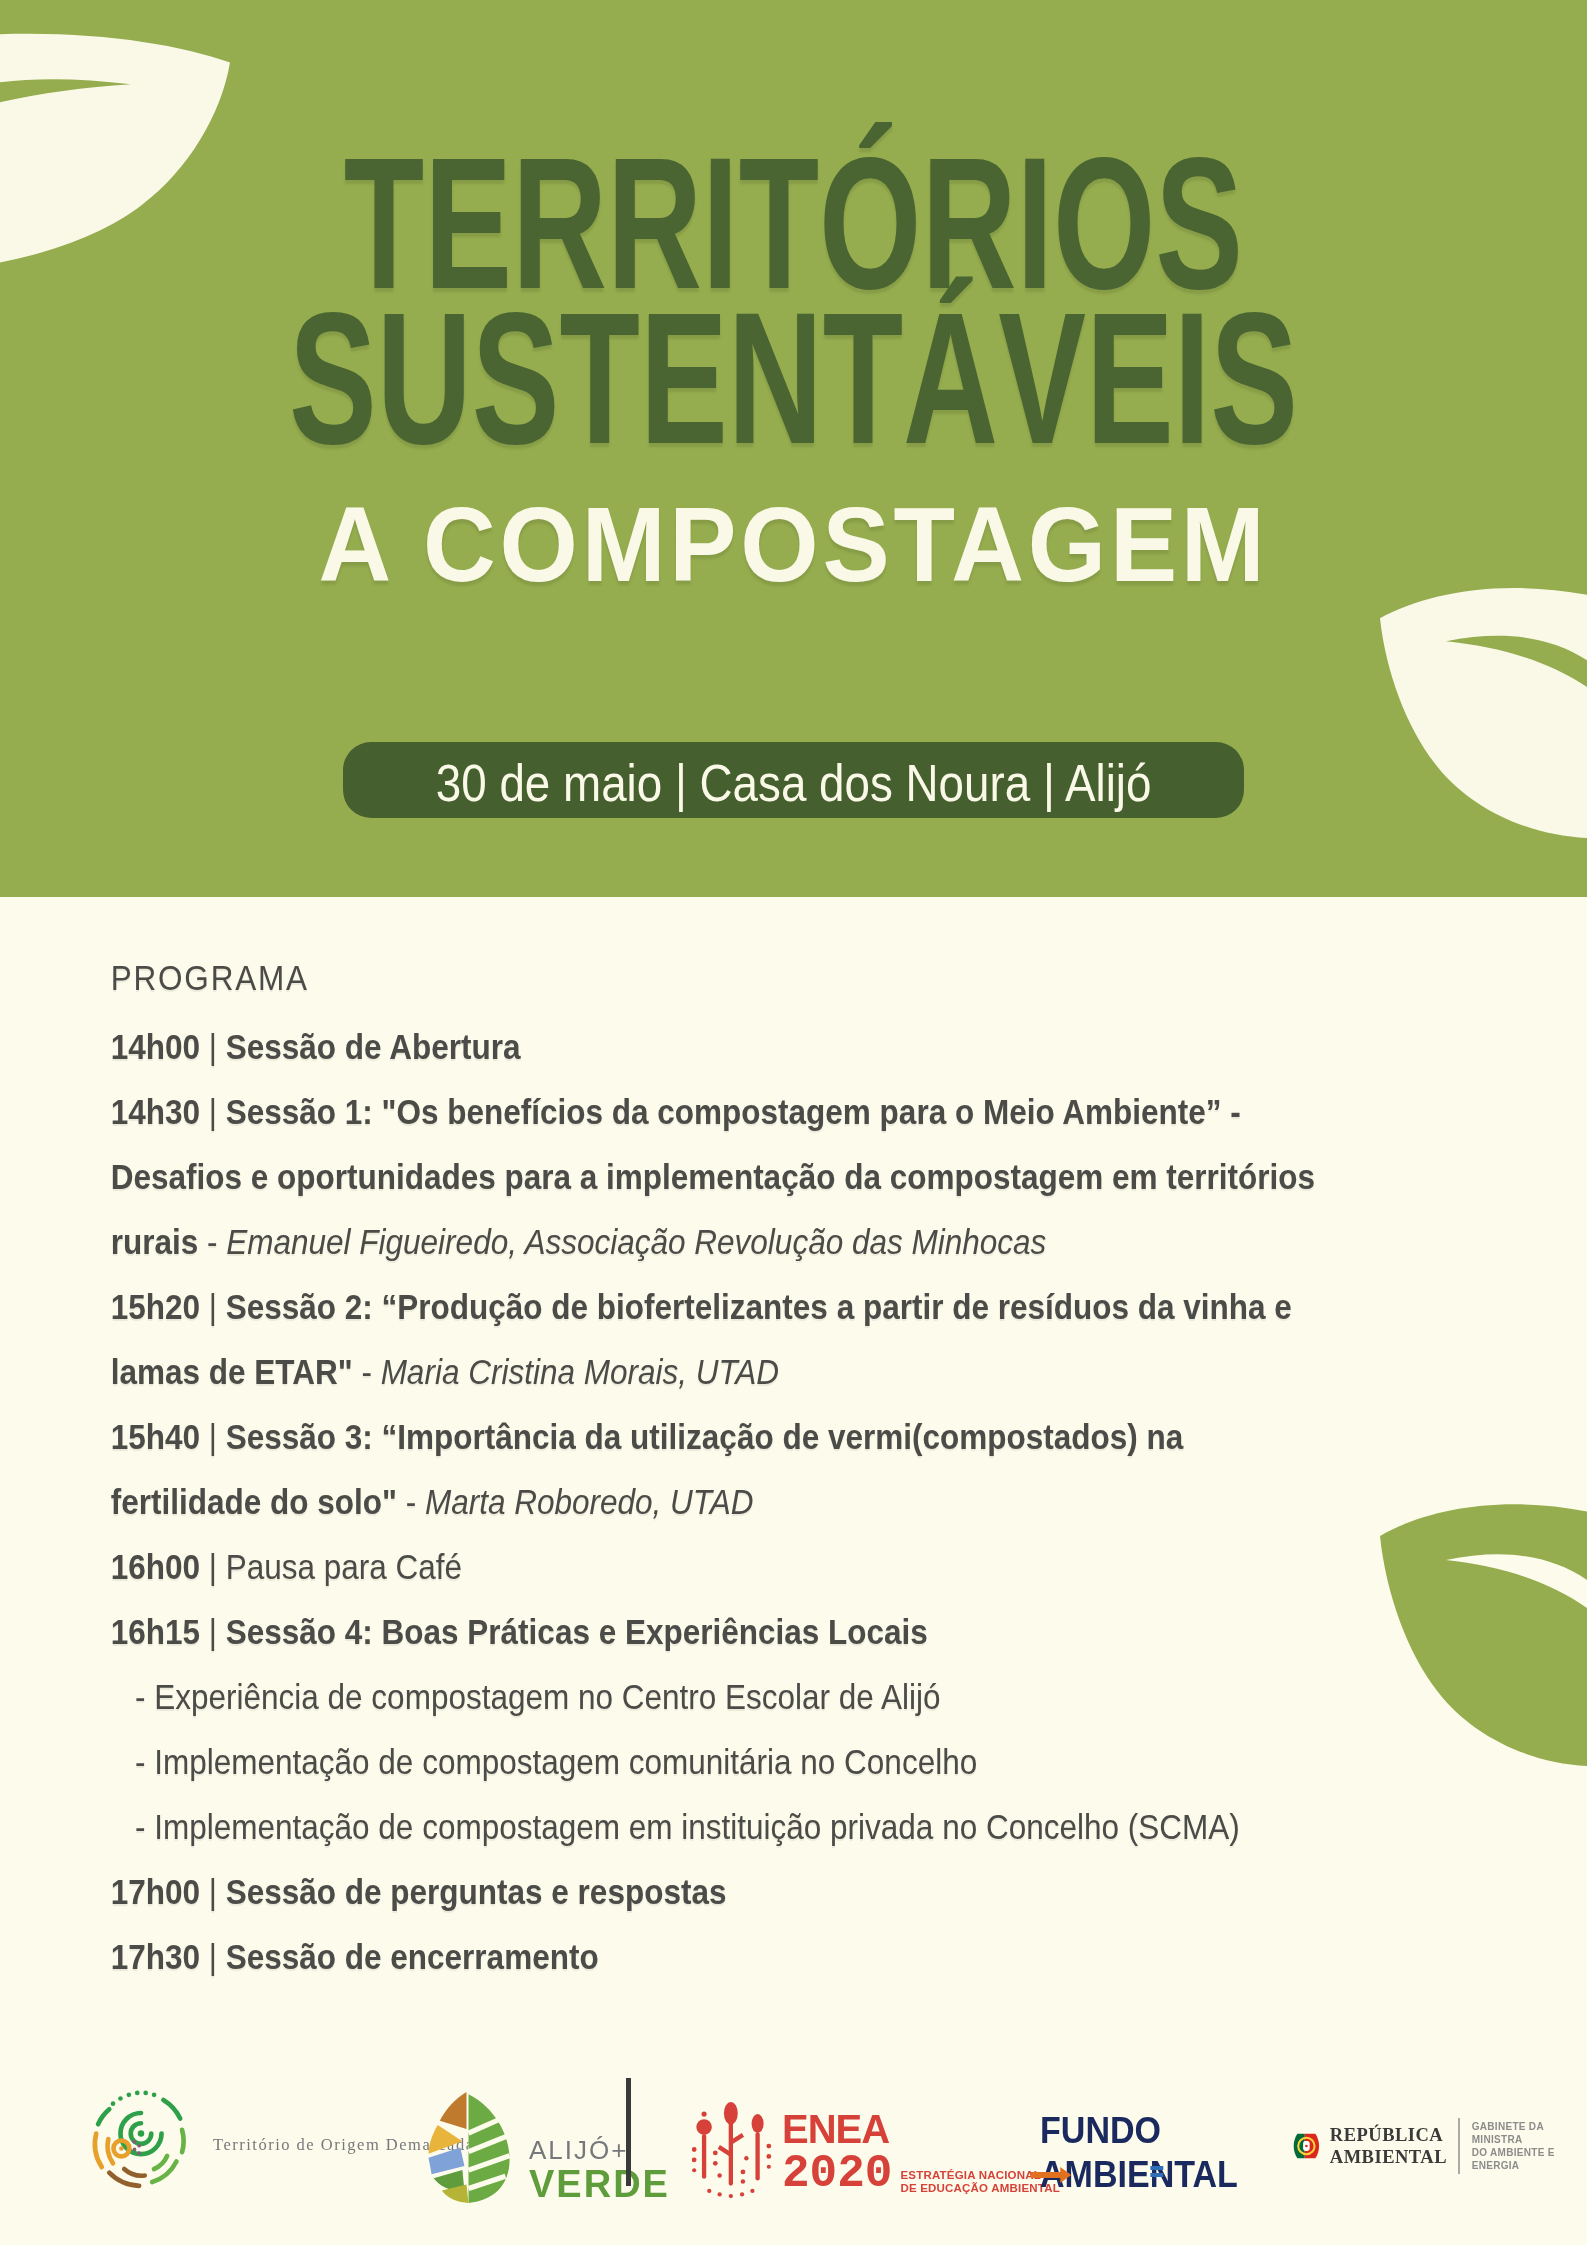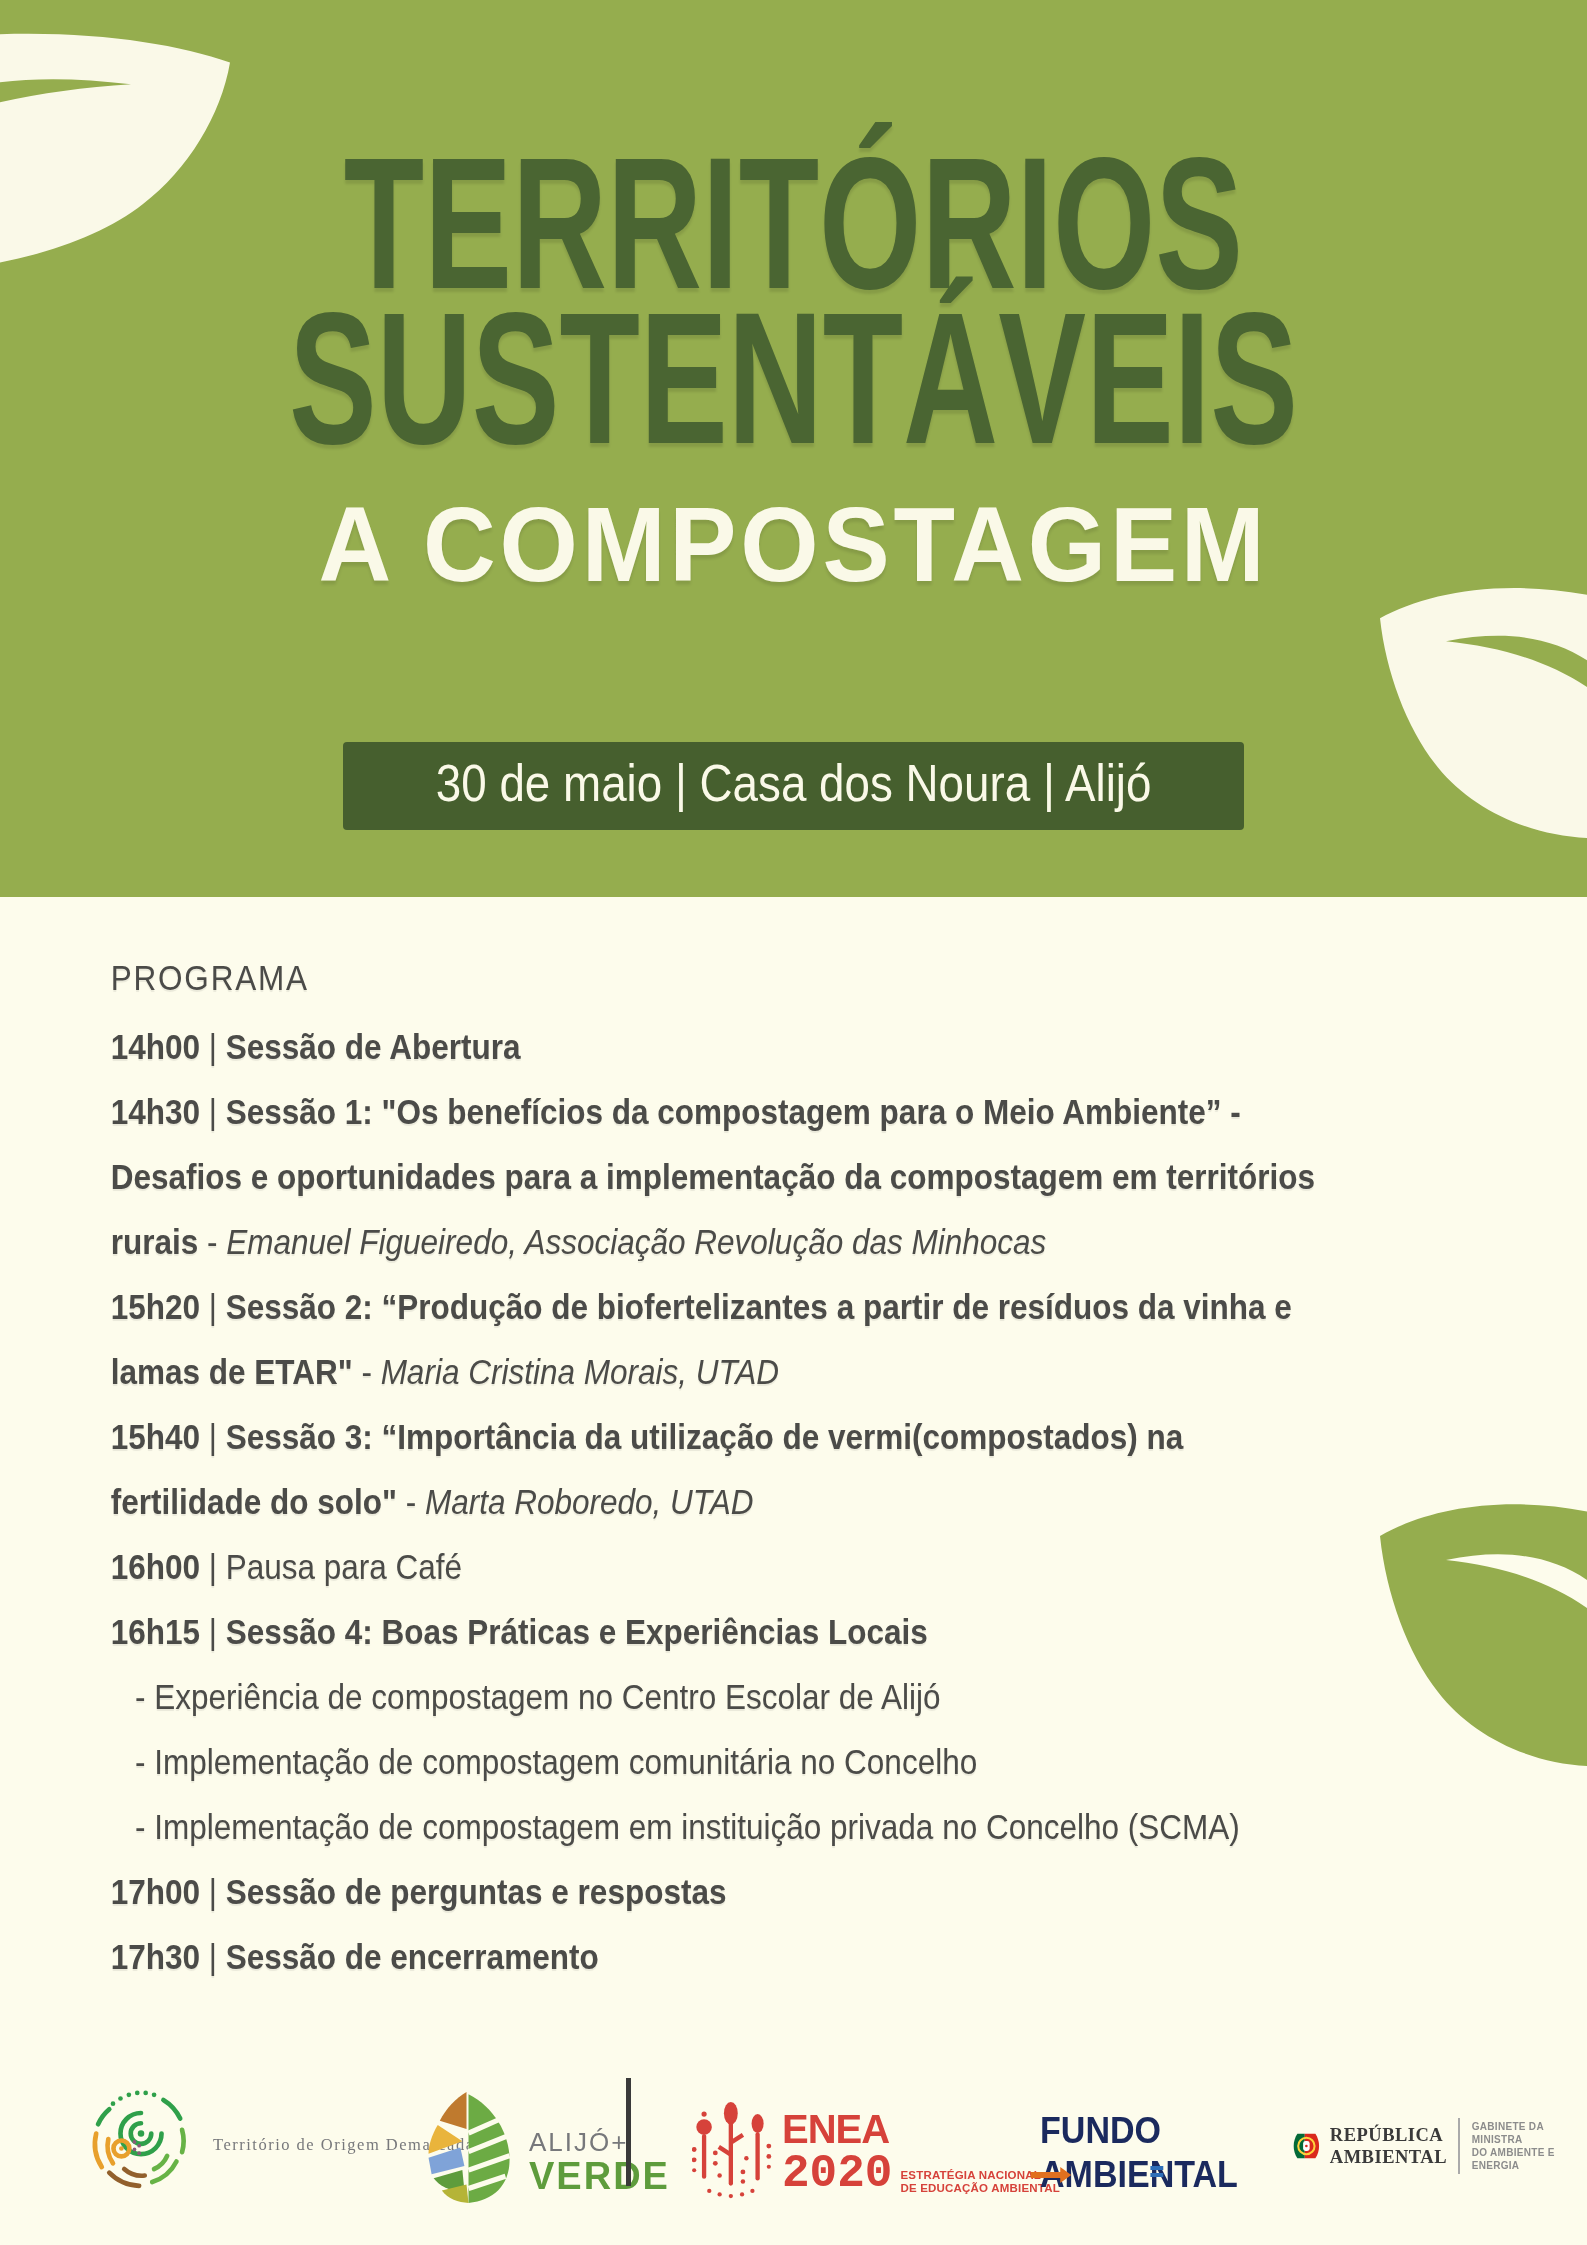--- a/index.html
+++ b/index.html
@@ -32,21 +32,21 @@
   }
   .t1{top:129px;font-size:188px;transform:scaleX(0.70);}
   .t2{top:284px;font-size:188px;transform:scaleX(0.70);}
   .subtitle{
     position:absolute;left:0;top:491px;width:100%;text-align:center;font-weight:bold;
     color:var(--cream-leaf);font-size:106px;letter-spacing:4px;line-height:1;white-space:nowrap;
     transform:scaleX(0.95);text-shadow:0 4px 3px rgba(0,0,0,0.10);
   }
   .badge-wrap{position:absolute;left:0;top:742px;width:100%;text-align:center;}
   .badge{
-    display:inline-block;height:88px;line-height:82px;padding:0 44px;border-radius:4px;
+    display:inline-block;height:76px;line-height:82px;padding:0 44px;border-radius:28px;
     background:var(--badge-bg);color:var(--cream-leaf);font-size:52px;white-space:nowrap;
   }
   .badge>span{display:inline-block;transform:scaleX(0.88);}
   
   .program{
     position:absolute;left:0;top:945px;width:1764px;
     transform:scaleX(0.90);transform-origin:left top;
     color:var(--text-gray);font-size:35px;line-height:65px;
     padding-left:123px;box-sizing:border-box;
     text-shadow:0 2px 1px rgba(0,0,0,0.08);
@@ -66,21 +66,21 @@
     position:relative;width:52px;height:52px;border:3.5px solid var(--logo-gray);border-radius:50%;
     display:flex;align-items:center;justify-content:center;margin-left:2px;
   }
   .o-circle::after{
     content:"";position:absolute;top:-9px;right:-2px;width:3.5px;height:14px;background:var(--logo-gray);
     transform:rotate(35deg);border-radius:2px;
   }
   .municipio{font-size:6.5px;letter-spacing:0.5px;font-family:"Liberation Sans",sans-serif;}
   .alijo-tagline{font-family:"Liberation Serif",serif;font-size:16.5px;letter-spacing:1.5px;color:var(--logo-gray);margin-top:8px;}
   .verde-logo{position:absolute;left:420px;top:2088px;display:flex;align-items:flex-end;gap:14px;}
-  .verde-text{margin-bottom:8px;line-height:1.1;}
+  .verde-text{line-height:1.1;}
   .verde-l1{font-size:26px;letter-spacing:2px;color:var(--logo-gray);}
   .verde-l2{font-size:38px;letter-spacing:2px;color:var(--verde-green);font-weight:bold;}
   .enea-logo{position:absolute;left:692px;top:2092px;display:flex;align-items:flex-end;gap:8px;color:var(--enea-red);}
   .enea-main{margin-bottom:10px;line-height:1;font-weight:bold;}
   .enea-t{font-size:40px;letter-spacing:-1px;}
   .enea-y{font-size:46px;letter-spacing:0px;margin-top:2px;font-family:Liberation Mono, monospace;}
   .enea-small{margin-bottom:12px;font-size:11.5px;font-weight:bold;line-height:13px;letter-spacing:0.2px;}
   .fundo-logo{position:absolute;left:1040px;top:2112px;color:var(--fundo-navy);font-weight:bold;transform:scaleX(0.92);transform-origin:left top;}
   .fundo-l1{font-size:37px;line-height:1;}
   .fundo-l2{position:relative;font-size:37px;line-height:1;margin-top:7px;}

